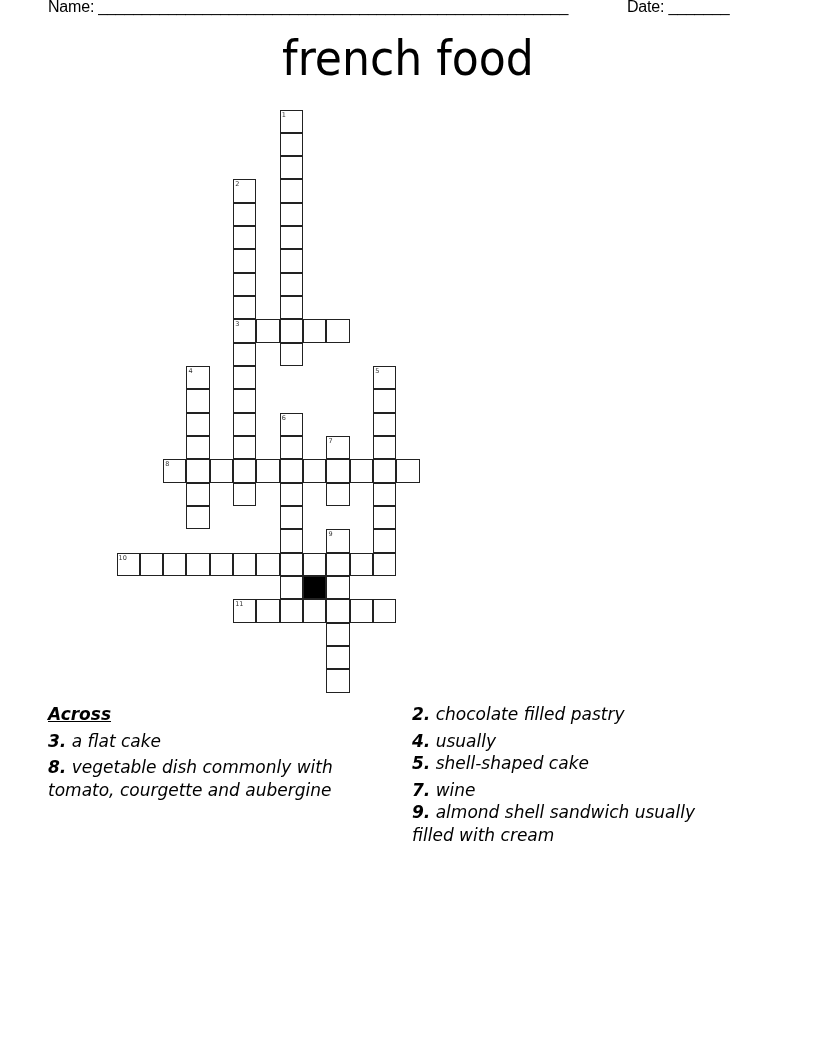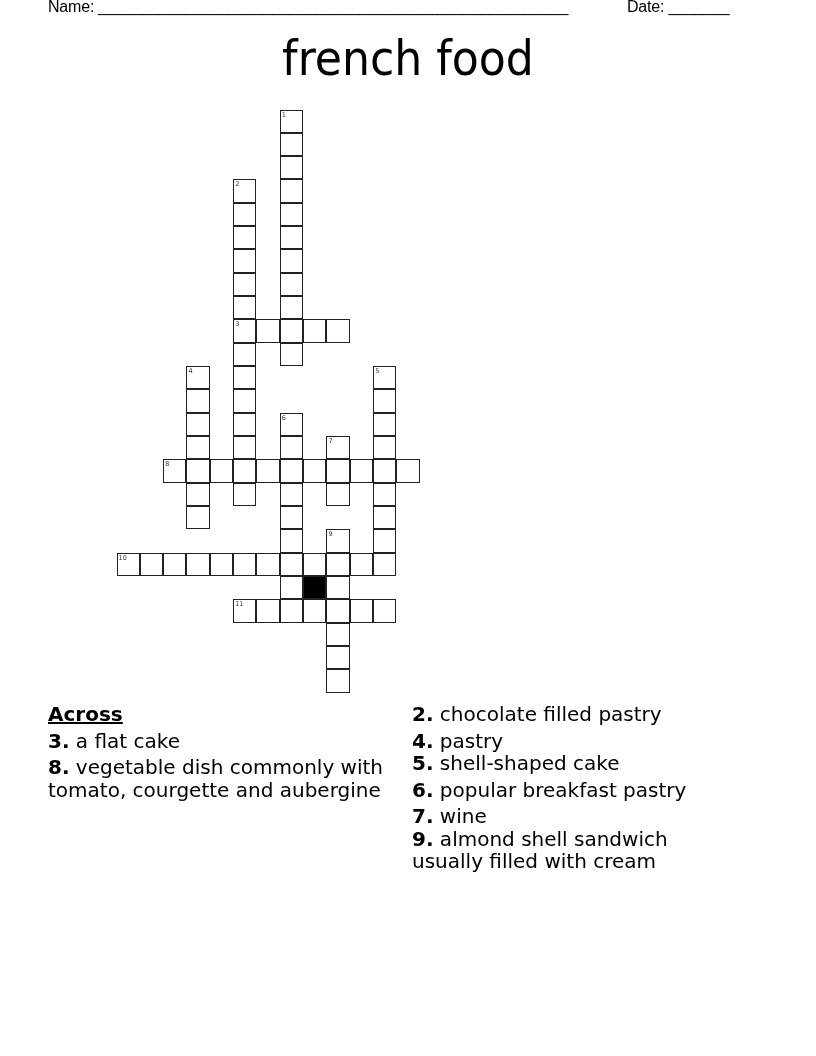--- a/index.html
+++ b/index.html
@@ -5,21 +5,21 @@
     html, body { margin: 0; padding: 0; background: #ffffff; }
     body { width: 816px; height: 1056px; position: relative; overflow: hidden; font-family: "DejaVu Sans", sans-serif; color: #000; }
     .hdr { position: absolute; top: -2px; font-family: "Liberation Sans", sans-serif; font-size: 16px; letter-spacing: -0.2px; }
     .hdr-name { left: 48px; }
     .hdr-date { left: 627px; }
     .title { position: absolute; top: 30px; left: 0; width: 816px; text-align: center; font-family: "DejaVu Sans", sans-serif; font-size: 48px; transform: scaleX(0.92); }
     #grid { position: absolute; left: 117px; top: 110px; width: 330px; height: 590px; }
     .cell { position: absolute; width: 23.33px; height: 23.33px; box-sizing: border-box; border: 1px solid #222; background: #fff; margin-left: -0.5px; margin-top: -0.5px; }
     .cell.black { background: #000; }
     .cell .num { position: absolute; left: 1px; top: 0px; font-family: "DejaVu Sans", sans-serif; font-size: 6.5px; line-height: 8px; color: #333; }
-    .clues { position: absolute; top: 703px; font-family: "DejaVu Sans", sans-serif; font-size: 20px; line-height: 22.5px; }
+    .clues { position: absolute; top: 703px; font-family: "DejaVu Sans", sans-serif; font-size: 17px; line-height: 22.5px; font-style: italic; }
     .clues-across { left: 48px; width: 345px; }
     .clues-down { left: 412px; width: 310px; }
     .clue-head { font-weight: bold; text-decoration: underline; margin-bottom: 4px; }
     .clue { margin-bottom: 4px; }
     .clue b { font-weight: bold; }
   </style>
 </head>
 <body>
 
 <div class="hdr hdr-name">Name: ______________________________________________________</div>
@@ -137,18 +137,17 @@
   </div>
 
 <div class="clues clues-across">
   <div class="clue-head">Across</div>
   <div class="clue"><b>3.</b><span> a flat cake</span></div>
   <div class="clue"><b>8.</b><span> vegetable dish commonly with tomato, courgette and aubergine</span></div>
 </div>
 
 <div class="clues clues-down">
   <div class="clue"><b>2.</b><span> chocolate filled pastry</span></div>
-  <div class="clue" style="margin-bottom:0"><b>4.</b><span> pastry</span></div>
+  <div class="clue" style="margin-bottom:0"><b>4.</b><span> usually</span></div>
   <div class="clue"><b>5.</b><span> shell-shaped cake</span></div>
-  <div class="clue"><b>6.</b><span> popular breakfast pastry</span></div>
   <div class="clue" style="margin-bottom:0"><b>7.</b><span> wine</span></div>
   <div class="clue"><b>9.</b><span> almond shell sandwich usually filled with cream</span></div>
 </div>
 
 </body></html>

